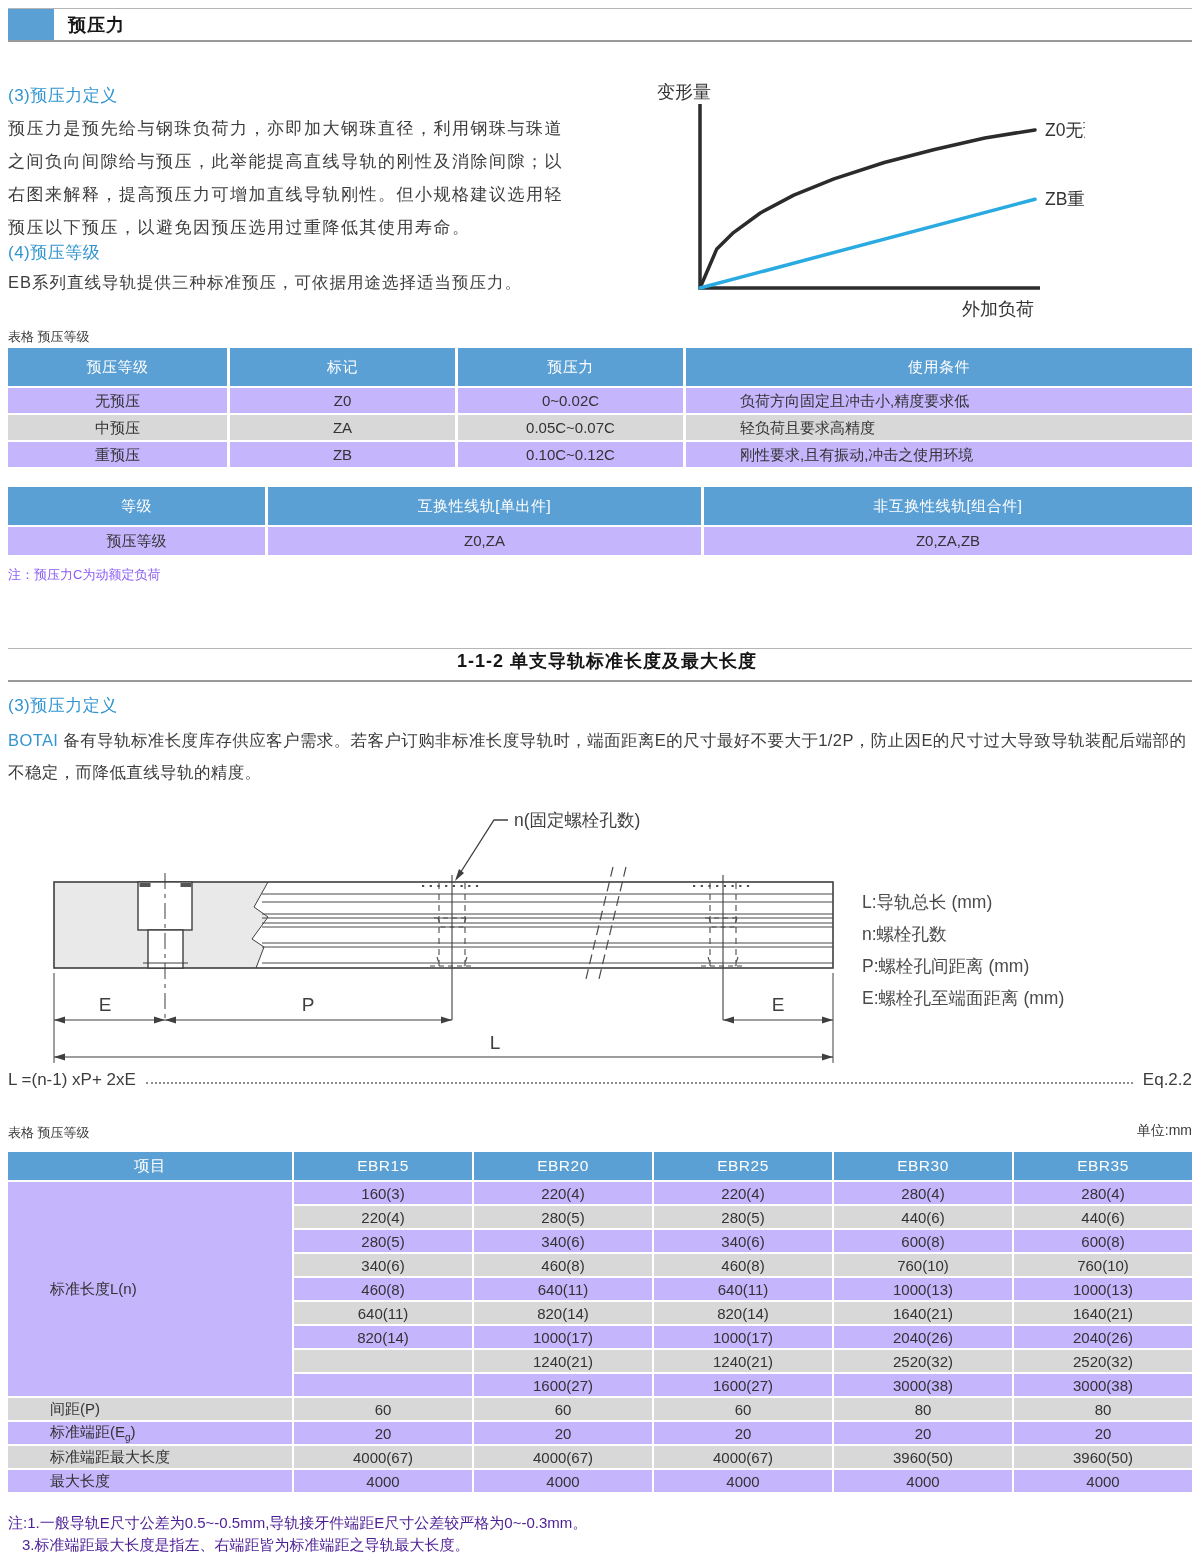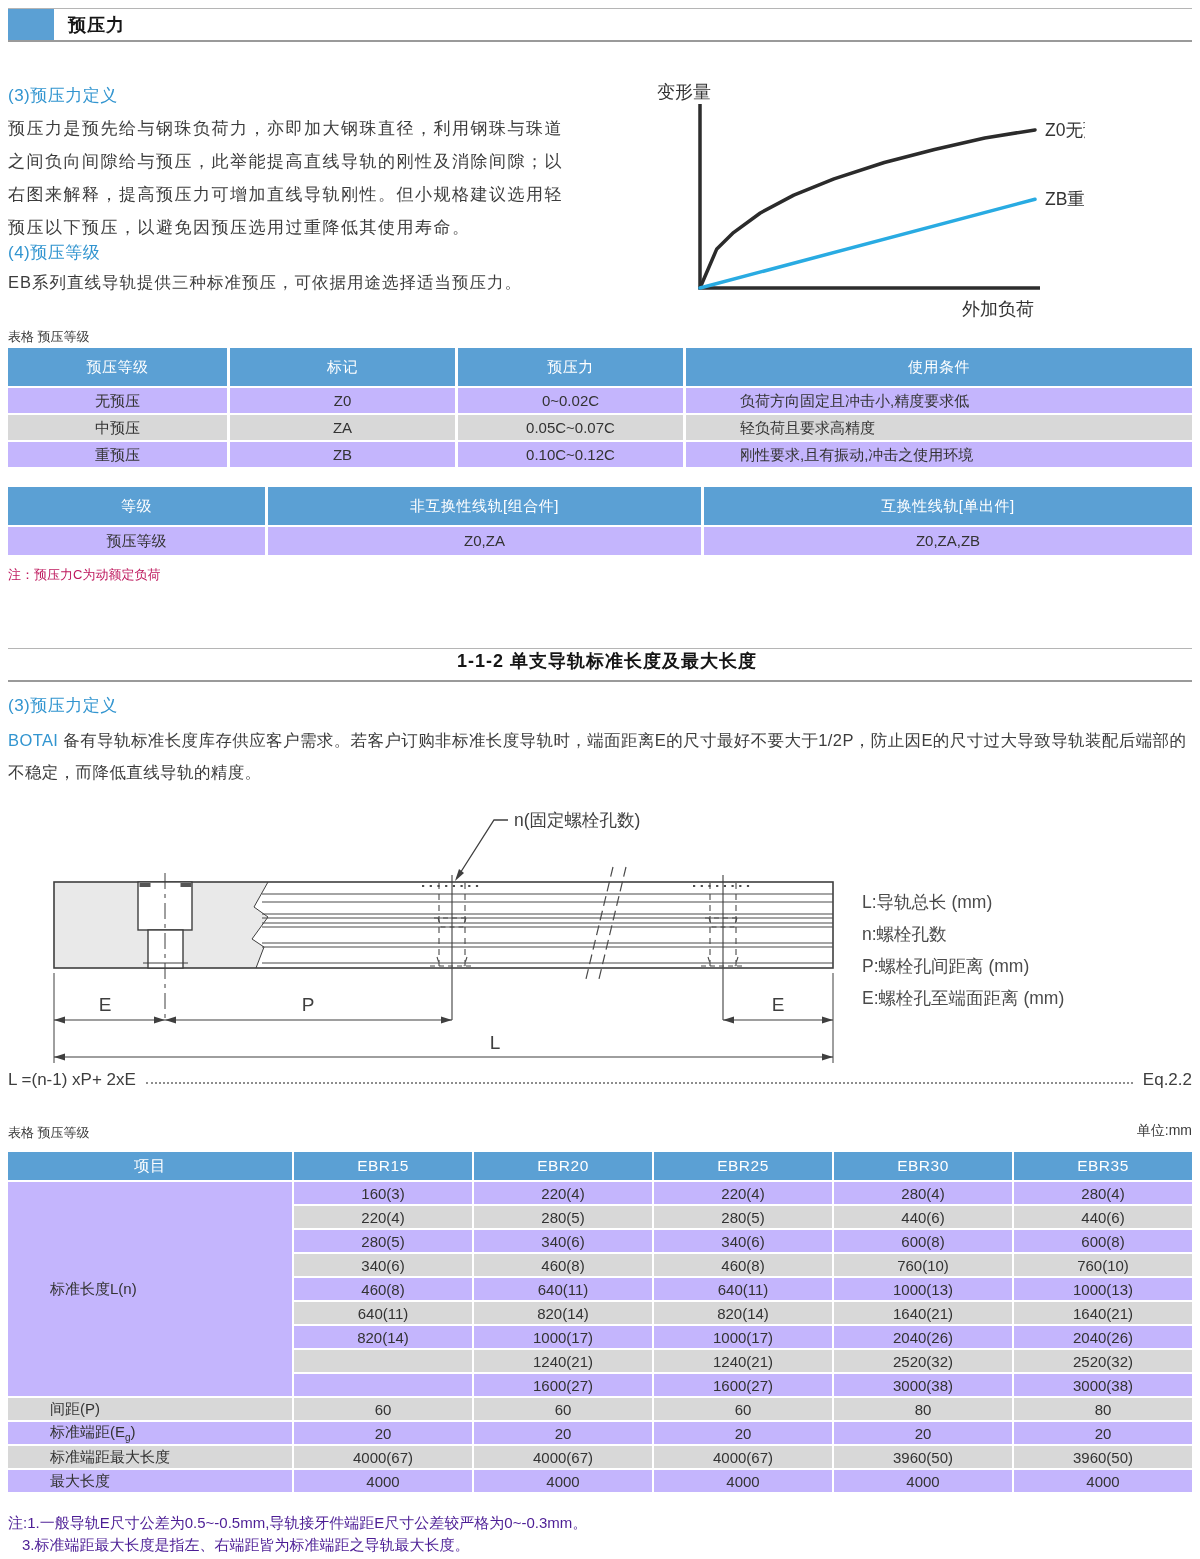--- a/index.html
+++ b/index.html
@@ -26,21 +26,21 @@
   .grid{display:grid;gap:2px 3px;width:1184px;}
   .grid1{grid-template-columns:219px 225px 225px 1fr;}
   .grid2{grid-template-columns:257px 433px 1fr;}
   .grid .th{background:#5ba0d4;color:#fff;height:38px;line-height:38px;text-align:center;font-size:15px;letter-spacing:.5px;}
   .grid .td{height:25px;line-height:25px;text-align:center;font-size:15px;color:#333;}
   .grid2 .td{height:28px;line-height:28px;}
   .light{background:#c4b5fd;}
   .dark{background:#d8d8d8;}
   .cond{text-align:left !important;padding-left:54px;}
 
-  .note{font-size:13px;color:#be185d;}
+  .note{font-size:13px;color:#8b5cf6;}
 
   
   .formula{display:flex;width:1184px;font-size:17px;color:#3e3e3e;align-items:flex-end;}
   .dots{flex:1;border-top:2.5px dotted #8d8d8d;margin:0 10px 6px 10px;height:0;}
 
   
   table.t3{border-collapse:separate;border-spacing:2px;margin-left:-2px;width:1188px;table-layout:fixed;}
   .t3 th{background:#5ba0d4;color:#fff;font-weight:normal;font-size:15.5px;height:28px;padding:0;letter-spacing:.5px;}
   .t3 td{height:22px;text-align:center;font-size:15px;color:#333;padding:0;}
   .t3 td.lab{text-align:left;padding-left:42px;}
@@ -91,22 +91,22 @@
       <div class="td dark">0.05C~0.07C</div>
       <div class="td dark cond">轻负荷且要求高精度</div>
       <div class="td light">重预压</div>
       <div class="td light">ZB</div>
       <div class="td light">0.10C~0.12C</div>
       <div class="td light cond">刚性要求,且有振动,冲击之使用环境</div>
     </div>
 
   <div class="abs grid grid2" style="top:487px;left:8px;">
       <div class="th">等级</div>
+      <div class="th">互换性线轨[单出件]</div>
       <div class="th">非互换性线轨[组合件]</div>
-      <div class="th">互换性线轨[单出件]</div>
       <div class="td light">预压等级</div>
       <div class="td light">Z0,ZA</div>
       <div class="td light">Z0,ZA,ZB</div>
     </div>
   <div class="abs note" style="top:566px;left:8px;">注：预压力C为动额定负荷</div>
 
   <div class="abs band" style="top:648px;flex-direction:column;">
     <div class="sq"></div>
     <div class="ttl">1-1-2 单支导轨标准长度及最大长度</div>
   </div>

